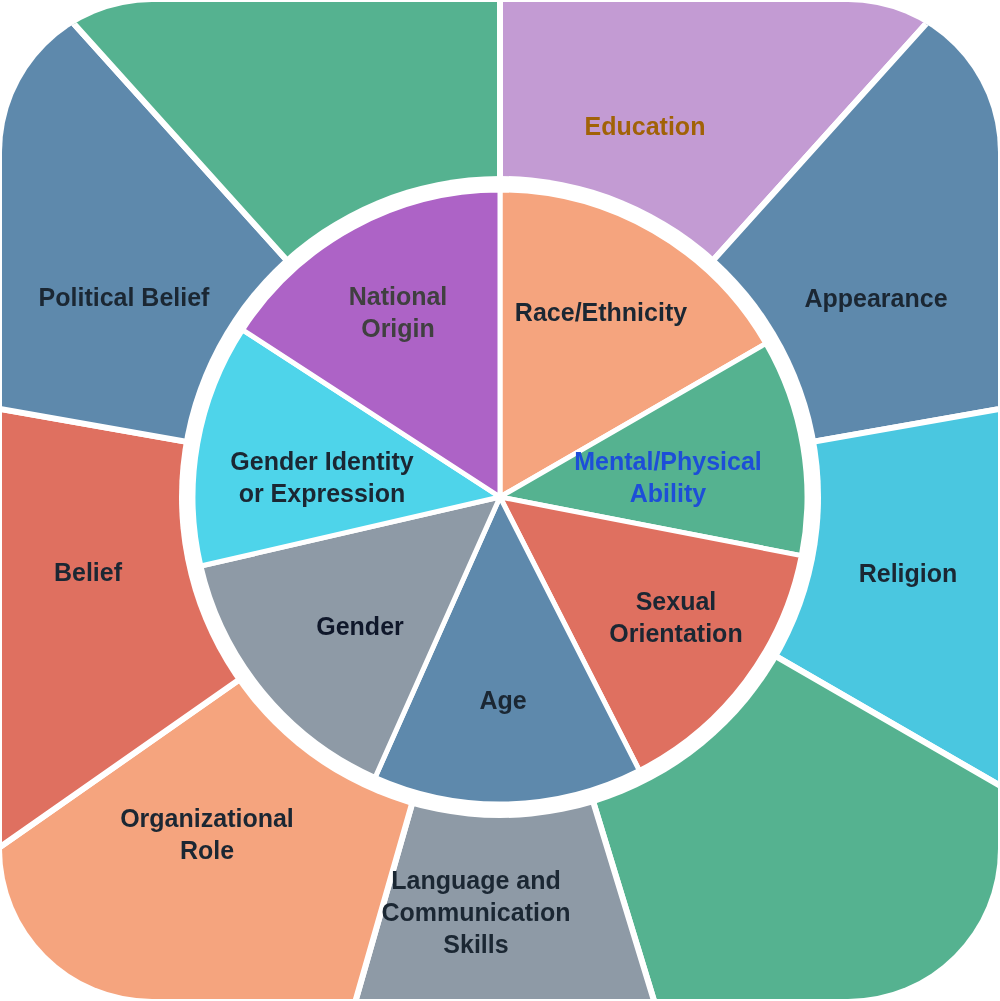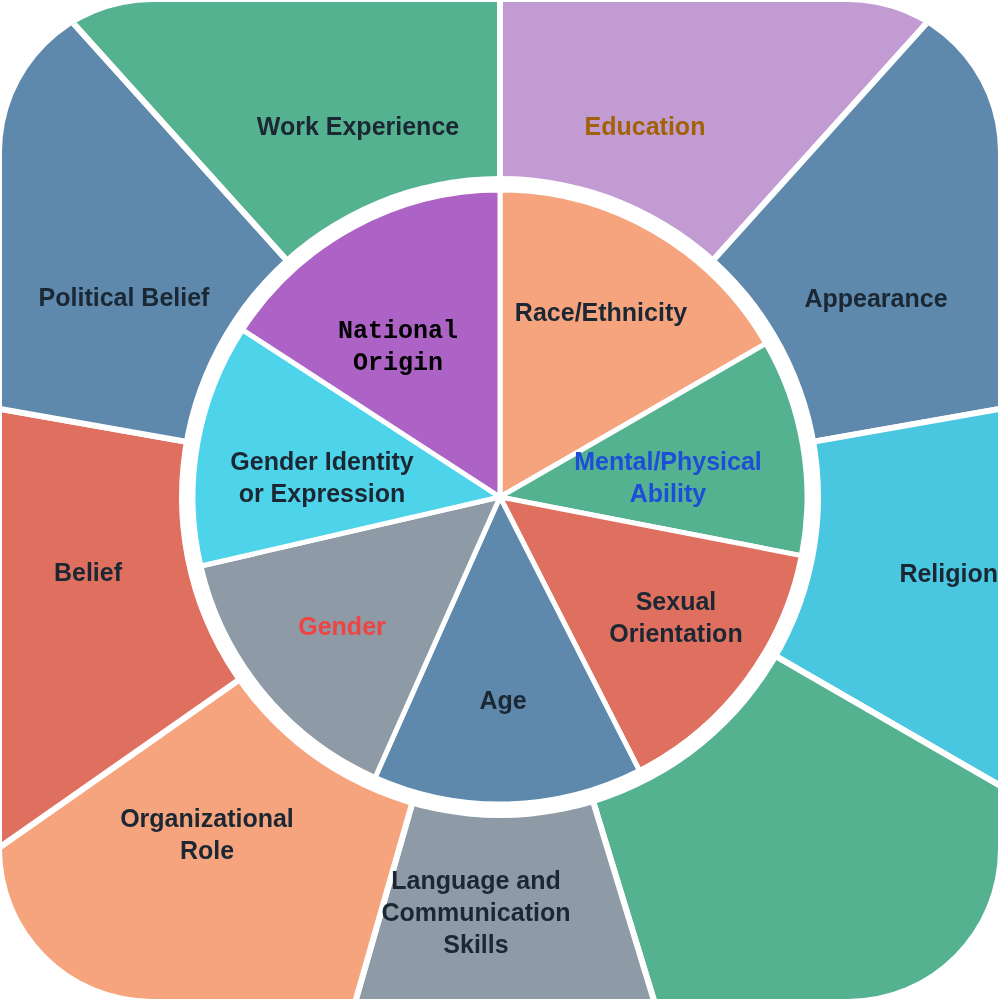--- a/index.html
+++ b/index.html
@@ -65,34 +65,33 @@
       <path d="M 500 497 L 765.87 343.50 A 307 307 0 0 1 801.36 555.58 Z" fill="#55b290" stroke="#ffffff" stroke-width="5" stroke-linejoin="round"></path>
       <path d="M 500 497 L 801.36 555.58 A 307 307 0 0 1 639.38 770.54 Z" fill="#df7060" stroke="#ffffff" stroke-width="5" stroke-linejoin="round"></path>
       <path d="M 500 497 L 639.38 770.54 A 307 307 0 0 1 375.13 777.46 Z" fill="#5e89ac" stroke="#ffffff" stroke-width="5" stroke-linejoin="round"></path>
       <path d="M 500 497 L 375.13 777.46 A 307 307 0 0 1 200.87 566.06 Z" fill="#8e9aa6" stroke="#ffffff" stroke-width="5" stroke-linejoin="round"></path>
       <path d="M 500 497 L 200.87 566.06 A 307 307 0 0 1 242.53 329.80 Z" fill="#4ed4ea" stroke="#ffffff" stroke-width="5" stroke-linejoin="round"></path>
       <path d="M 500 497 L 242.53 329.80 A 307 307 0 0 1 500.00 190.00 Z" fill="#ad63c6" stroke="#ffffff" stroke-width="5" stroke-linejoin="round"></path>
     </svg>
   <div id="labels-layer">
       <div class="seg-label" style="left: 645px; top: 126px; width: 240px; color: #a16207;">Education</div>
       <div class="seg-label" style="left: 876px; top: 298px; width: 220px; color: rgb(27, 39, 51);">Appearance</div>
-      <div class="seg-label" style="left: 908px; top: 573px; width: 180px; color: rgb(27, 39, 51); text-align: right;">Religion</div>
+      <div class="seg-label" style="left: 908px; top: 573px; width: 180px; color: rgb(27, 39, 51);">Religion</div>
       <div class="seg-label" style="left: 476px; top: 912px; width: 280px; color: rgb(27, 39, 51);">Language and
 Communication
 Skills</div>
       <div class="seg-label" style="left: 207px; top: 834px; width: 260px; color: rgb(27, 39, 51);">Organizational
 Role</div>
       <div class="seg-label" style="left: 88px; top: 572px; width: 170px; color: rgb(27, 39, 51);">Belief</div>
       <div class="seg-label" style="left: 124px; top: 297px; width: 250px; color: rgb(27, 39, 51); text-align: center;">Political Belief</div>
-      <div class="seg-label" style="left: 358px; top: 126px; width: 280px; color: rgb(27, 39, 51);">Work Experience</div>
       <div class="seg-label" style="left: 601px; top: 312px; width: 230px; color: rgb(27, 39, 51);">Race/Ethnicity</div>
       <div class="seg-label" style="left: 668px; top: 477px; width: 250px; color: #1d4ed8;">Mental/Physical
 Ability</div>
       <div class="seg-label" style="left: 676px; top: 617px; width: 200px; color: rgb(27, 39, 51);">Sexual
 Orientation</div>
       <div class="seg-label" style="left: 503px; top: 700px; width: 120px; color: rgb(27, 39, 51);">Age</div>
-      <div class="seg-label" style="left: 342px; top: 626px; width: 160px; color: #ef4444;">Gender</div>
+      <div class="seg-label" style="left: 360px; top: 626px; width: 160px; color: #0f172a;">Gender</div>
       <div class="seg-label" style="left: 322px; top: 477px; width: 250px; color: rgb(27, 39, 51);">Gender Identity
 or Expression</div>
-      <div class="seg-label" style="left: 398px; top: 348px; width: 180px; color: #000000; font-family: Liberation Mono, monospace;">National
+      <div class="seg-label" style="left: 398px; top: 312px; width: 180px; color: #404040;">National
 Origin</div>
     </div>
 </div>
 
 </body></html>

